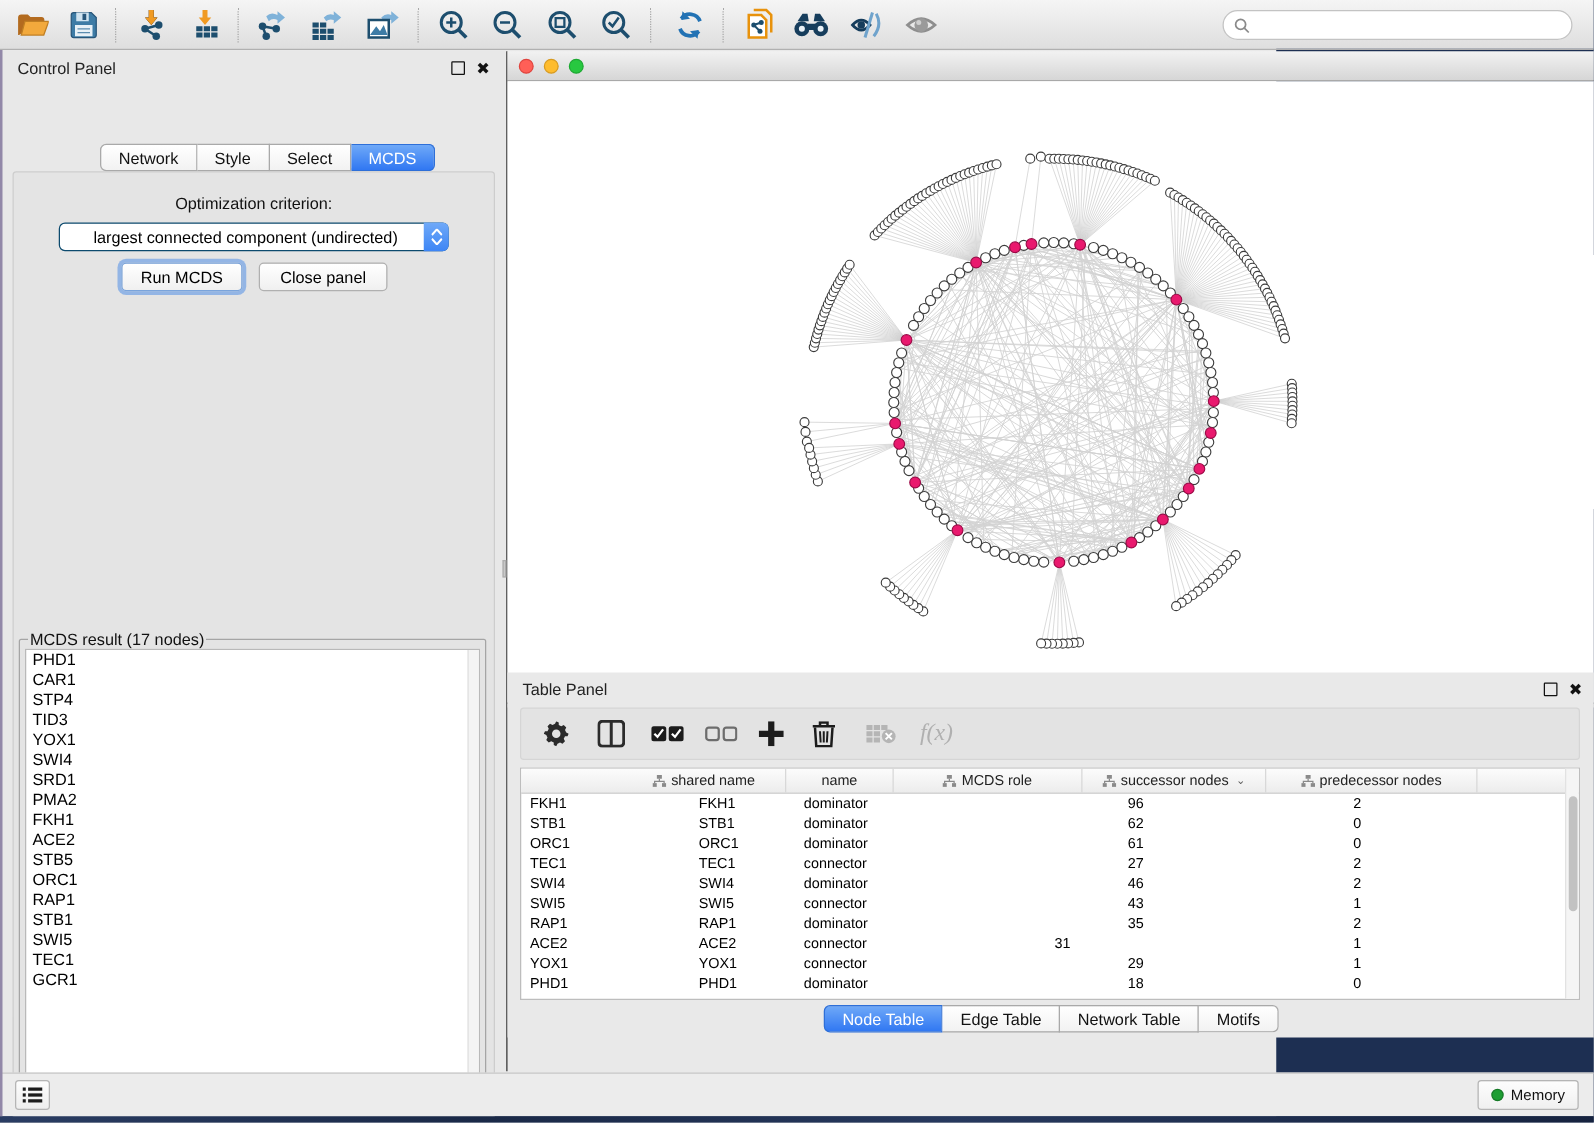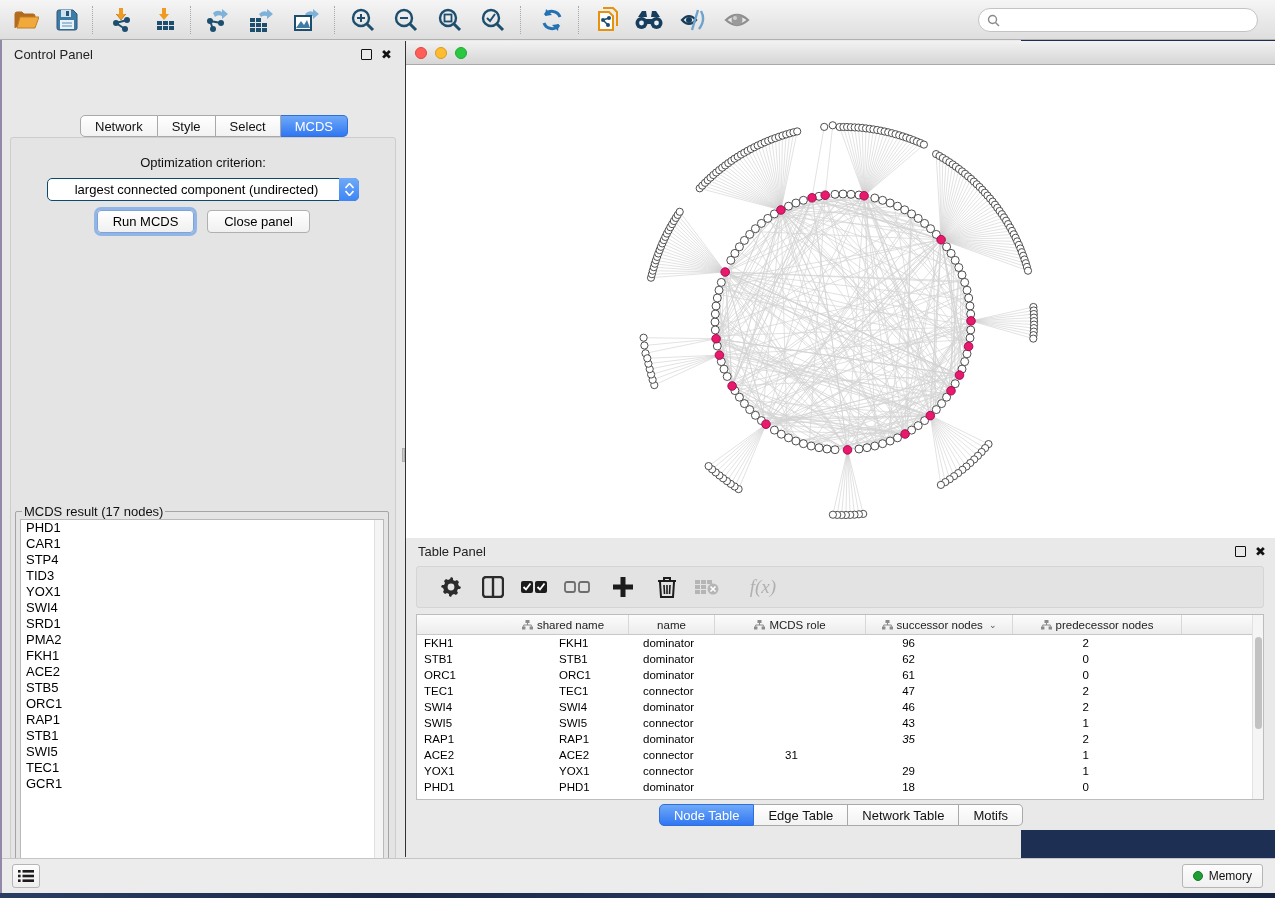--- a/index.html
+++ b/index.html
@@ -71,21 +71,21 @@
   .net-view { position:relative; width:100%; height:497px; background:#fff; }
 
   .h-splitter { position:absolute; left:0; top:522px; width:870px; height:3px; background:#d6d6d6; }
   .h-grip { position:absolute; left:428px; top:-3px; width:12px; height:8px; background:#cfcfcf; border:1px solid #aaa; border-radius:2px; }
 
   
   .table-panel { position:absolute; left:0; top:497px; width:870px; height:292px; background:#e9e9e9; }
   .tp-float { right:30px; } .tp-close { right:10px; }
   .tp-toolbar { position:absolute; left:10px; top:28px; width:848px; height:42px; background:#e3e3e3;
     border:1px solid #d5d5d5; border-radius:3px; display:flex; align-items:center; gap:17px; padding-left:18px; }
-  .tp-tool { display:flex; align-items:center; justify-content:flex-end; width:26px; height:26px; }
+  .tp-tool { display:flex; align-items:center; justify-content:flex-start; width:26px; height:26px; }
   .fx-label { font-family:"Liberation Serif",serif; font-style:italic; font-size:19px; color:#b0b0b0; }
 
   .ntable { position:absolute; left:10px; top:76px; width:848px; height:186px; background:#fff; border:1px solid #bdbdbd; }
   .ntable-header { display:flex; height:20px; background:linear-gradient(#fcfcfc,#ececec);
     border-bottom:1px solid #c8c8c8; font-size:11.5px; color:#222;justify-content:center; }
   .th { display:flex; align-items:center; justify-content:center; gap:4px; border-right:1px solid #d8d8d8; position:relative; }
   .th .sort { font-size:9px; color:#555; margin-left:2px; }
   .tbody { position:relative; font-size:11.5px; color:#000; }
   .tr { display:flex; height:16px; align-items:center; }
   .td { overflow:hidden; white-space:nowrap; }
@@ -1232,49 +1232,49 @@
               <div class="td" style="width: 131px; padding-left: 7px;">ORC1</div>
               <div class="td" style="width: 86px; padding-left: 11px;">ORC1</div>
               <div class="td" style="width: 151px; padding-left: 9px;">dominator</div>
               <div class="td" style="width: 147px; text-align: right; padding-right: 17px;">61</div>
               <div class="td" style="width: 169px; text-align: right; padding-right: 12px;">0</div>
             </div>
             <div class="tr">
               <div class="td" style="width: 131px; padding-left: 7px;">TEC1</div>
               <div class="td" style="width: 86px; padding-left: 11px;">TEC1</div>
               <div class="td" style="width: 151px; padding-left: 9px;">connector</div>
-              <div class="td" style="width: 147px; text-align: right; padding-right: 17px;">47</div>
+              <div class="td" style="width: 147px; text-align: right; padding-right: 17px;">27</div>
               <div class="td" style="width: 169px; text-align: right; padding-right: 12px;">2</div>
             </div>
             <div class="tr">
               <div class="td" style="width: 131px; padding-left: 7px;">SWI4</div>
               <div class="td" style="width: 86px; padding-left: 11px;">SWI4</div>
               <div class="td" style="width: 151px; padding-left: 9px;">dominator</div>
               <div class="td" style="width: 147px; text-align: right; padding-right: 17px;">46</div>
               <div class="td" style="width: 169px; text-align: right; padding-right: 12px;">2</div>
             </div>
             <div class="tr">
               <div class="td" style="width: 131px; padding-left: 7px;">SWI5</div>
               <div class="td" style="width: 86px; padding-left: 11px;">SWI5</div>
               <div class="td" style="width: 151px; padding-left: 9px;">connector</div>
               <div class="td" style="width: 147px; text-align: right; padding-right: 17px;">43</div>
               <div class="td" style="width: 169px; text-align: right; padding-right: 12px;">1</div>
             </div>
             <div class="tr">
               <div class="td" style="width: 131px; padding-left: 7px;">RAP1</div>
               <div class="td" style="width: 86px; padding-left: 11px;">RAP1</div>
               <div class="td" style="width: 151px; padding-left: 9px;">dominator</div>
-              <div class="td" style="width: 147px; text-align: right; padding-right: 17px; font-style: italic;">35</div>
+              <div class="td" style="width: 147px; text-align: right; padding-right: 17px;">35</div>
               <div class="td" style="width: 169px; text-align: right; padding-right: 12px;">2</div>
             </div>
             <div class="tr">
               <div class="td" style="width: 131px; padding-left: 7px;">ACE2</div>
               <div class="td" style="width: 86px; padding-left: 11px;">ACE2</div>
               <div class="td" style="width: 151px; padding-left: 9px;">connector</div>
-              <div class="td" style="width: 147px; text-align: left; padding-right: 17px;">31</div>
+              <div class="td" style="width: 147px; text-align: center; padding-right: 17px;">31</div>
               <div class="td" style="width: 169px; text-align: right; padding-right: 12px;">1</div>
             </div>
             <div class="tr">
               <div class="td" style="width: 131px; padding-left: 7px;">YOX1</div>
               <div class="td" style="width: 86px; padding-left: 11px;">YOX1</div>
               <div class="td" style="width: 151px; padding-left: 9px;">connector</div>
               <div class="td" style="width: 147px; text-align: right; padding-right: 17px;">29</div>
               <div class="td" style="width: 169px; text-align: right; padding-right: 12px;">1</div>
             </div>
             <div class="tr">

